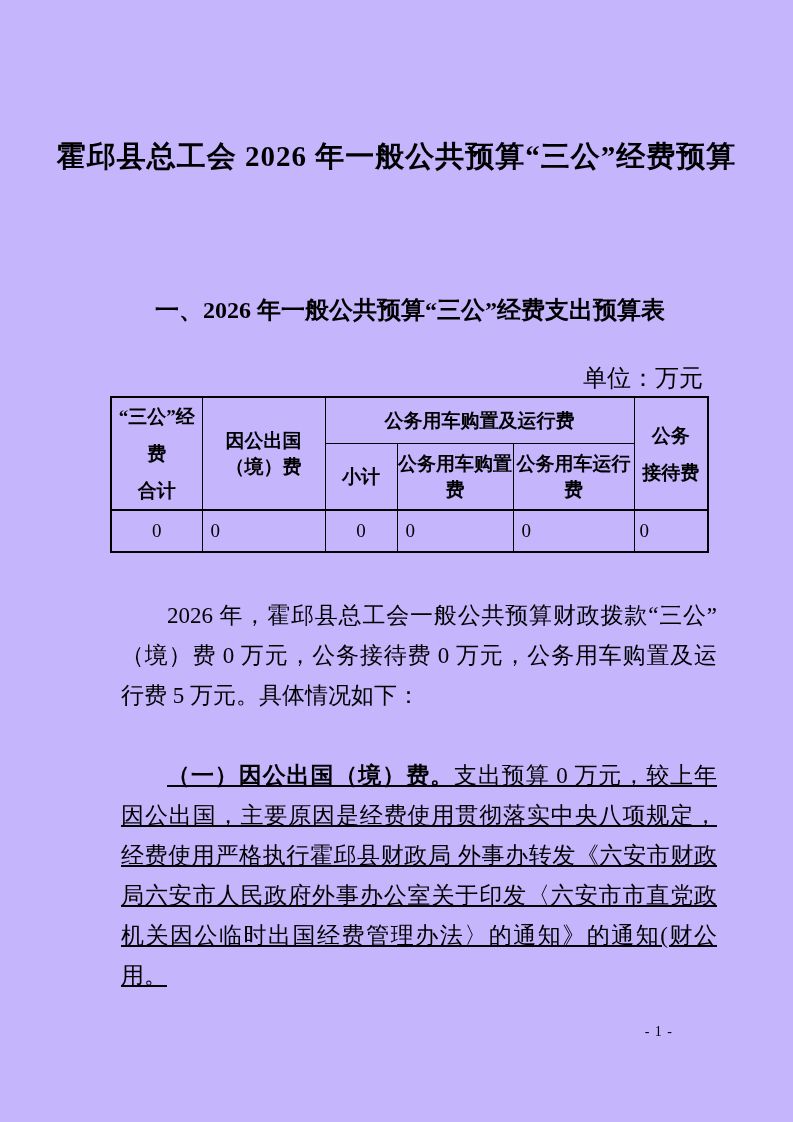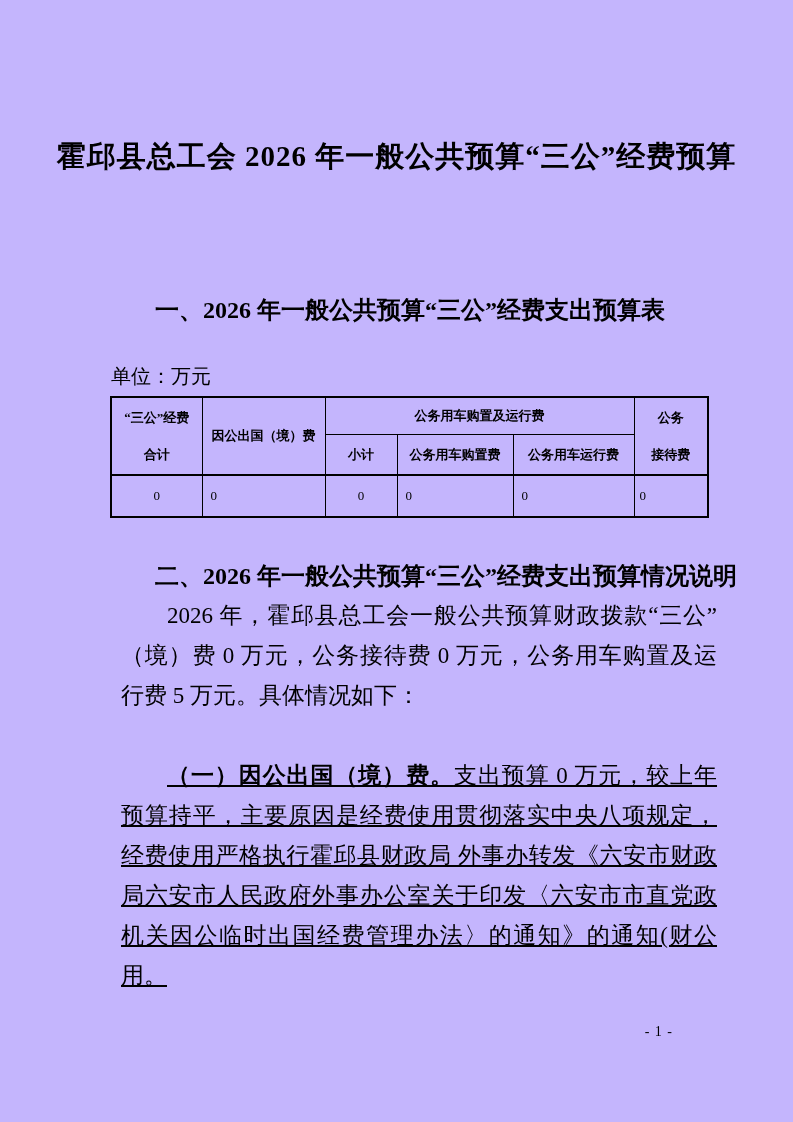--- a/index.html
+++ b/index.html
@@ -15,26 +15,26 @@
   }
   .sec-heading {
     position:absolute; left:111px; width:596px;
     font-size:24px; font-weight:bold; line-height:40px;
     text-indent:44px; white-space:nowrap;
   }
   .h1 { top:290px; }
   .h2 { top:556px; }
   .unit-label {
     position:absolute; top:358px; left:111px; width:592px;
-    font-size:20px; line-height:40px;font-family:Liberation Mono, monospace;
+    text-align:right; font-size:24px; line-height:40px;
   }
   .budget-table {
     position:absolute; top:396px; left:110px; width:597px;
     border-collapse:collapse; table-layout:fixed;
-    font-size:13px; border:2px solid #000;
+    font-size:19px; border:2px solid #000;
   }
   .budget-table td {
     border:1px solid #000; text-align:center; vertical-align:middle;
     padding:0; overflow:hidden;
   }
   .budget-table tr.hr1 td { height:36px; font-weight:bold; }
   .budget-table tr.hr2 td { height:39px; font-weight:bold; }
   .budget-table td.two-line div { line-height:37px; font-weight:bold; }
   .budget-table tr.dr td { height:40px; border-top:2px solid #000; font-weight:normal; }
   .budget-table td.al { text-align:left; padding-left:8px; }
@@ -98,31 +98,30 @@
         <td>0</td>
         <td class="al">0</td>
         <td>0</td>
         <td class="al">0</td>
         <td class="al">0</td>
         <td class="al2">0</td>
       </tr>
     </tbody>
   </table>
 
-  <div class="sec-heading h2">二、2026 年一般公共预算“三公”经费支出预算情况说明</div>
 
   <div class="para p1">
     <div class="bline first">2026 年，霍邱县总工会一般公共预算财政拨款“三公”</div>
     <div class="bline">（境）费 0 万元，公务接待费 0 万元，公务用车购置及运</div>
     <div class="bline last">行费 5 万元。具体情况如下：</div>
   </div>
 
   <div class="para p2">
     <div class="bline first"><span class="lead-bold">（一）因公出国（境）费。</span><span>支出预算 0 万元，较上年</span></div>
-    <div class="bline">预算持平，主要原因是经费使用贯彻落实中央八项规定，</div>
+    <div class="bline">因公出国，主要原因是经费使用贯彻落实中央八项规定，</div>
     <div class="bline">经费使用严格执行霍邱县财政局 外事办转发《六安市财政</div>
     <div class="bline">局六安市人民政府外事办公室关于印发〈六安市市直党政</div>
     <div class="bline">机关因公临时出国经费管理办法〉的通知》的通知(财公</div>
     <div class="bline last">用。</div>
   </div>
 
   <div class="page-number">- 1 -</div>
 
 </div>
 

